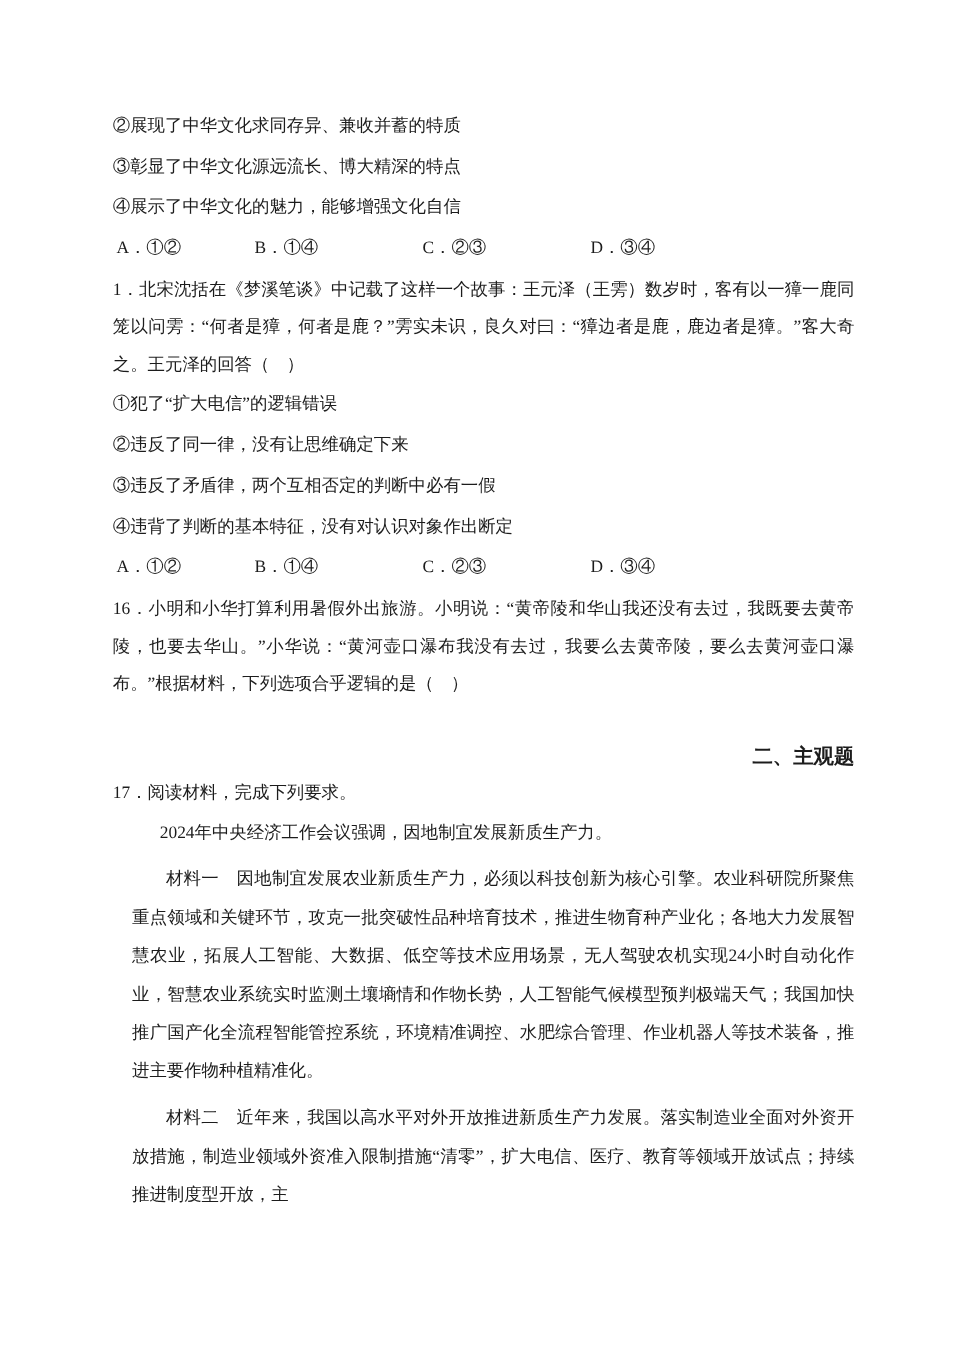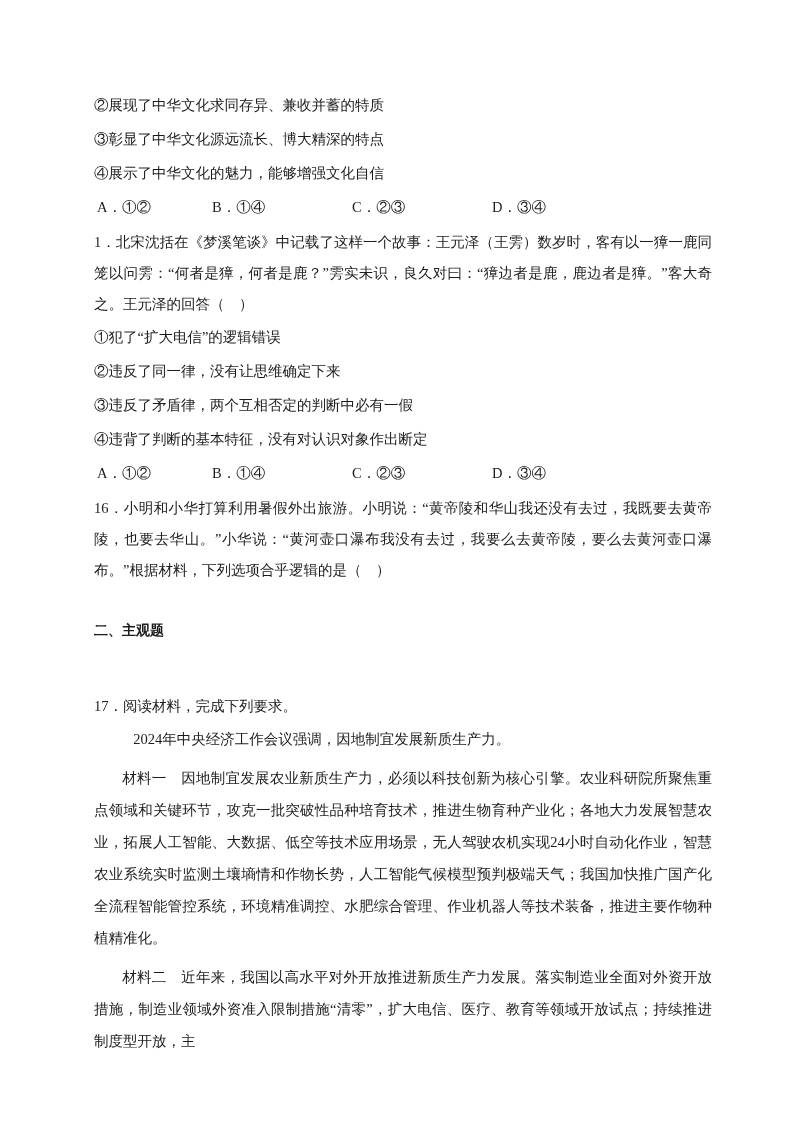--- a/index.html
+++ b/index.html
@@ -14,26 +14,26 @@
   .opt-line { line-height:34px; }
   .choice-row { display:flex; line-height:34px; padding-left:3px; }
   .choice-row span:nth-child(1){ width:115px; }
   .choice-row span:nth-child(2){ width:140px; }
   .choice-row span:nth-child(3){ width:140px; }
 
   .stem { line-height:31px; text-align:justify; margin-top:3px; }
 
   .abcd p { line-height:33px; padding-left:30px; text-align:justify; }
 
-  .section-heading { font-weight:bold; font-size:14px; line-height:30px; margin-top:30px; }
-  .lead { line-height:30px;margin-top:45px; }
+  .section-heading { font-weight:bold; font-size:17px; line-height:30px; margin-top:30px;text-align:right; }
+  .lead { line-height:30px; }
 
   .para { line-height:32px; text-align:justify; margin-top:2px; }
   .indent-lg { text-indent:2.7em; }
-  .indent-sm { text-indent:1.95em; }
+  .indent-sm { text-indent:1.95em;margin-left:16px; }
   .mat { margin-top:7px; }
 </style>
 </head>
 <body>
 
 <div class="page">
 
   <div>
     <p class="opt-line">②展现了中华文化求同存异、兼收并蓄的特质</p>
     <p class="opt-line">③彰显了中华文化源远流长、博大精深的特点</p>

